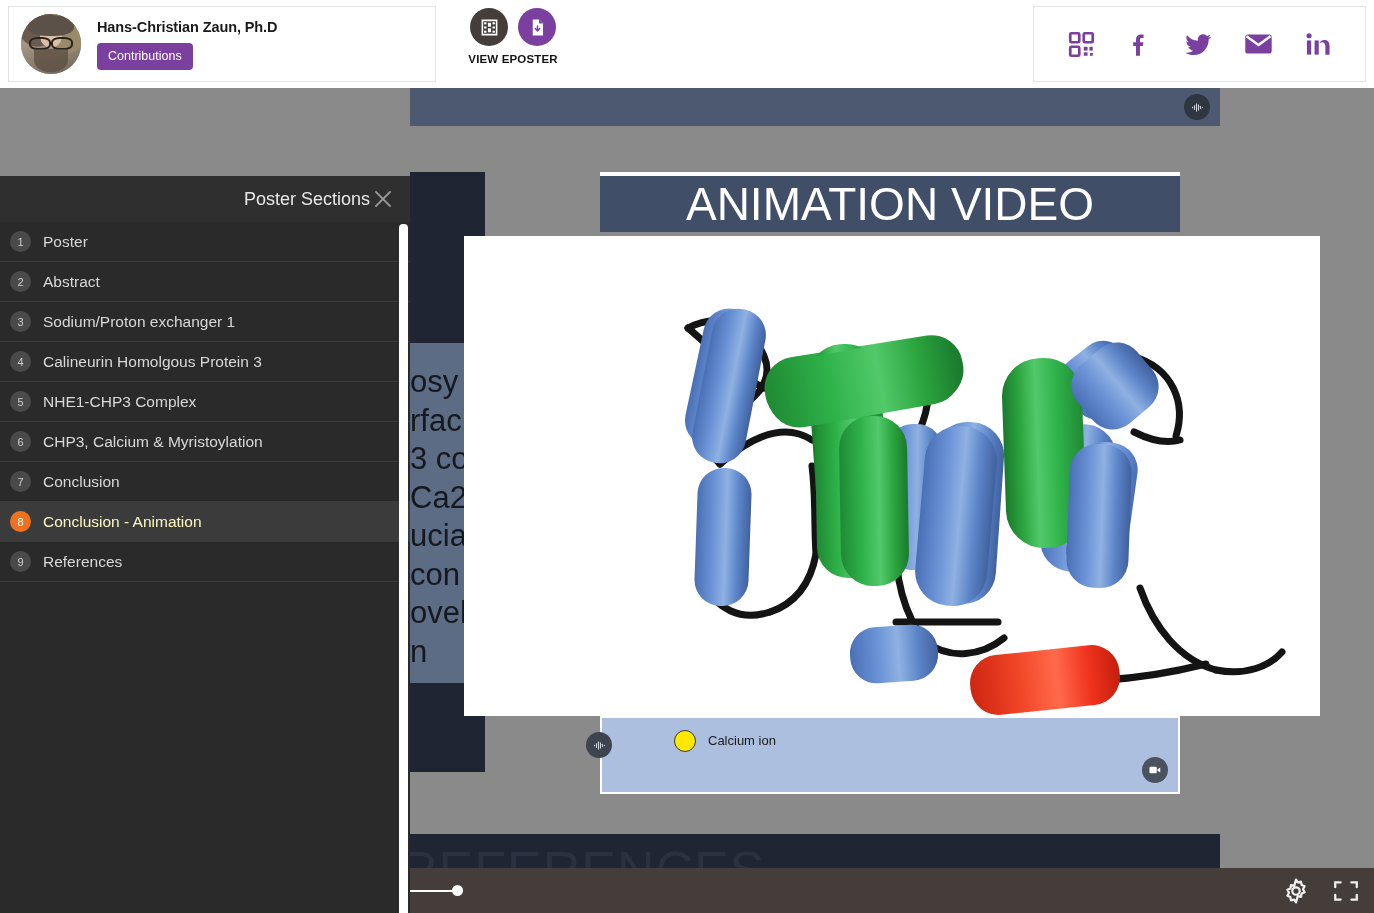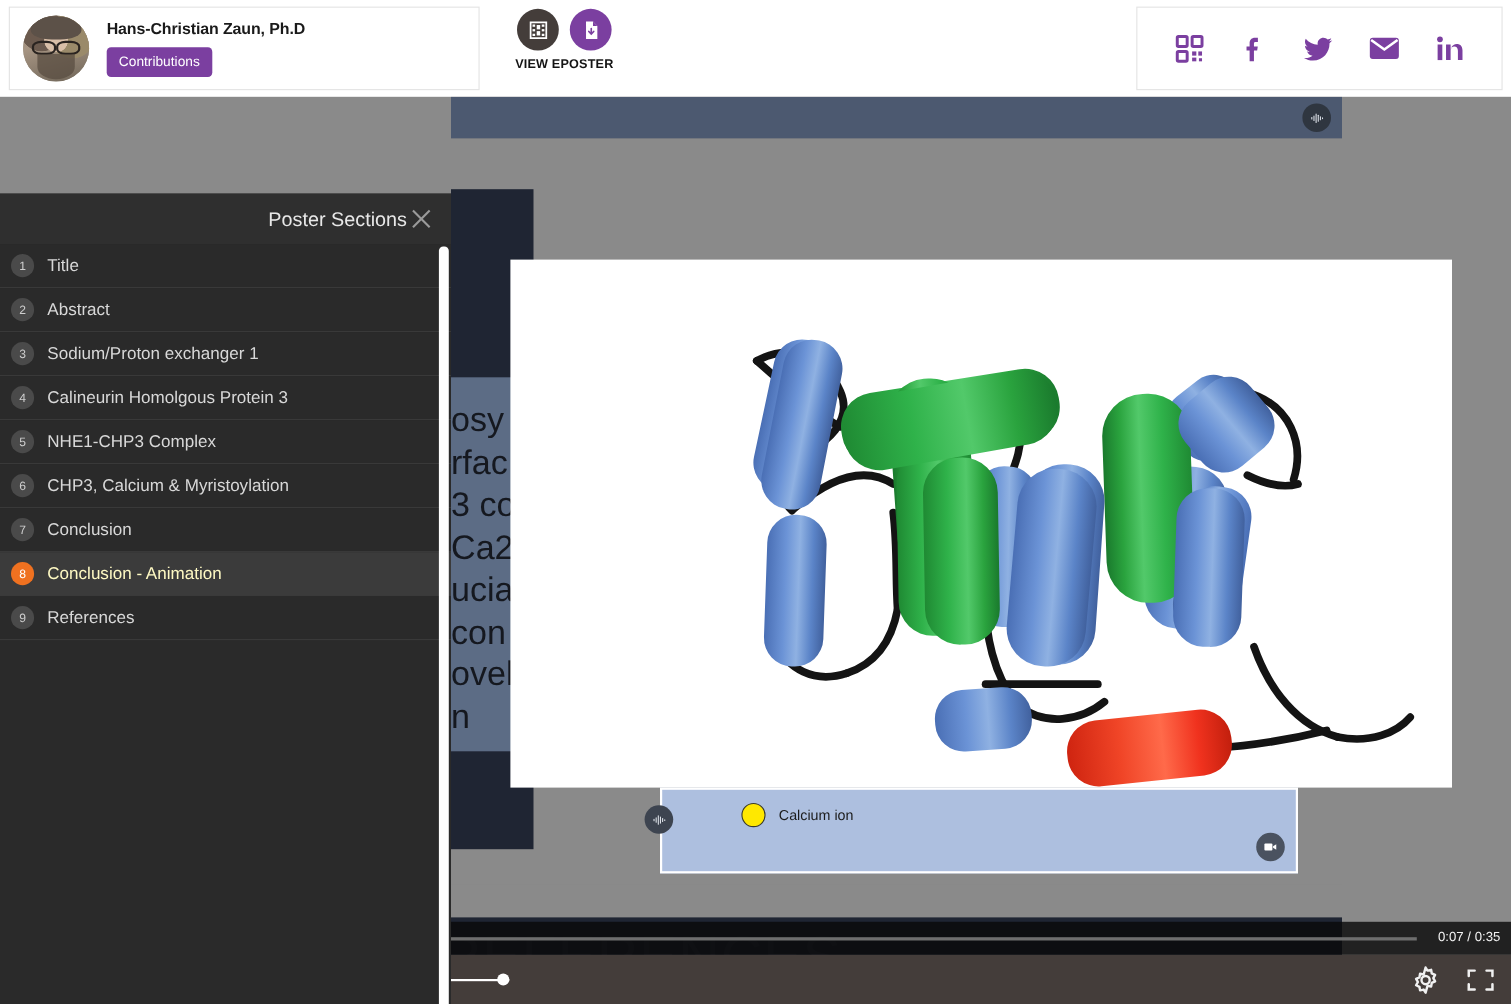--- a/index.html
+++ b/index.html
@@ -390,20 +390,21 @@
             <rect x="5.6" y="7.5" width="1.8" height="9" rx=".9"></rect>
             <rect x="9.2" y="4" width="1.8" height="16" rx=".9"></rect>
             <rect x="12.8" y="6" width="1.8" height="12" rx=".9"></rect>
             <rect x="16.4" y="8.6" width="1.8" height="6.8" rx=".9"></rect>
             <rect x="20" y="10.5" width="1.8" height="3" rx=".9"></rect>
           </svg>
         </div>
       </div>
       <div class="poster-greyband"></div>
       <div class="poster-leftcol"></div>
+      <div class="anim-header">ANIMATION VIDEO</div>
       <div class="poster-lefttext">
         <div>osy</div>
         <div>rfac</div>
         <div>3 co</div>
         <div>Ca2-</div>
         <div>ucial</div>
         <div> con</div>
         <div>ovel</div>
         <div>n</div>
       </div>
@@ -517,21 +518,21 @@
         <span class="sidebar-title">Poster Sections</span>
         <span class="close-x">
           <svg width="26" height="26" viewBox="0 0 24 24" fill="none" stroke="#9a9a9a" stroke-width="1.8">
             <path d="M5 5l14 14M19 5L5 19"></path>
           </svg>
         </span>
       </div>
       <div class="sidebar-list">
         <div class="sec-item">
           <span class="sec-num">1</span>
-          <span class="sec-label">Title</span>
+          <span class="sec-label">Poster</span>
         </div>
         <div class="sec-item">
           <span class="sec-num">2</span>
           <span class="sec-label">Abstract</span>
         </div>
         <div class="sec-item">
           <span class="sec-num">3</span>
           <span class="sec-label">Sodium/Proton exchanger 1</span>
         </div>
         <div class="sec-item">
@@ -556,27 +557,20 @@
         </div>
         <div class="sec-item">
           <span class="sec-num">9</span>
           <span class="sec-label">References</span>
         </div>
       </div>
       <div class="sidebar-scrollbar"></div>
     </div>
   </div>
 
-  <div class="progress-row">
-    <div class="prog-track">
-      <div class="prog-fill" id="prog-fill" style="width: 258.72px;"></div>
-      <div class="prog-knob" id="prog-knob" style="left: 252.72px;"></div>
-    </div>
-    <div class="time-label">0:07 / 0:35</div>
-  </div>
 
   <div class="controls-row">
     <div class="ctrl menu">
       <svg width="26" height="22" viewBox="0 0 24 20" fill="#f0f0f0">
         <circle cx="2.4" cy="3" r="2.2"></circle>
           <rect x="7.5" y="1.6" width="15" height="2.9" rx="1.2"></rect>
         <circle cx="2.4" cy="10" r="2.2"></circle>
           <rect x="7.5" y="8.6" width="15" height="2.9" rx="1.2"></rect>
         <circle cx="2.4" cy="17" r="2.2"></circle>
           <rect x="7.5" y="15.6" width="15" height="2.9" rx="1.2"></rect>

